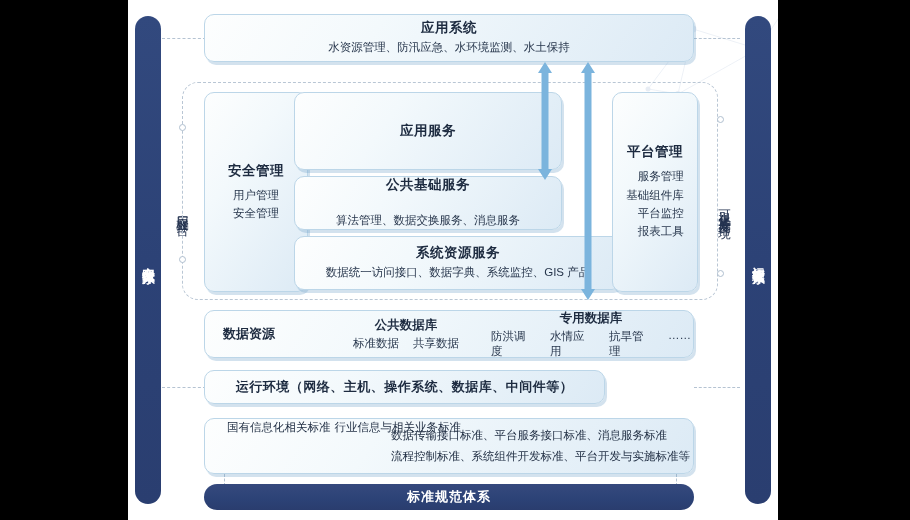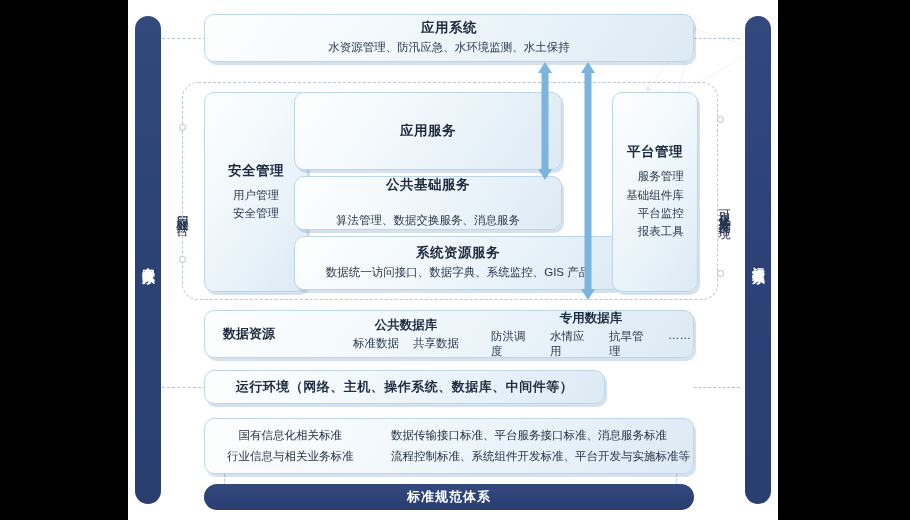--- a/index.html
+++ b/index.html
@@ -204,21 +204,21 @@
     display: flex; align-items: center; justify-content: center;
   }
   #runtime-env .title { font-weight: bold; font-size: 13px; }
 
   
   #standards-box {
     left: 76px; top: 418px; width: 490px; height: 56px;
   }
   #standards-box .st-left {
     position: absolute; left: 22px; top: 0; height: 100%;
-    display: flex; flex-direction: column;
+    display: flex; flex-direction: row;
     justify-content: center; gap: 4px;
     text-align: center; font-size: 11.5px; line-height: 1.45;
   }
   #standards-box .st-right {
     position: absolute; left: 186px; top: 0; height: 100%;
     display: flex; flex-direction: column;
     justify-content: center; gap: 4px;
     font-size: 11.5px; line-height: 1.45;
   }
 

